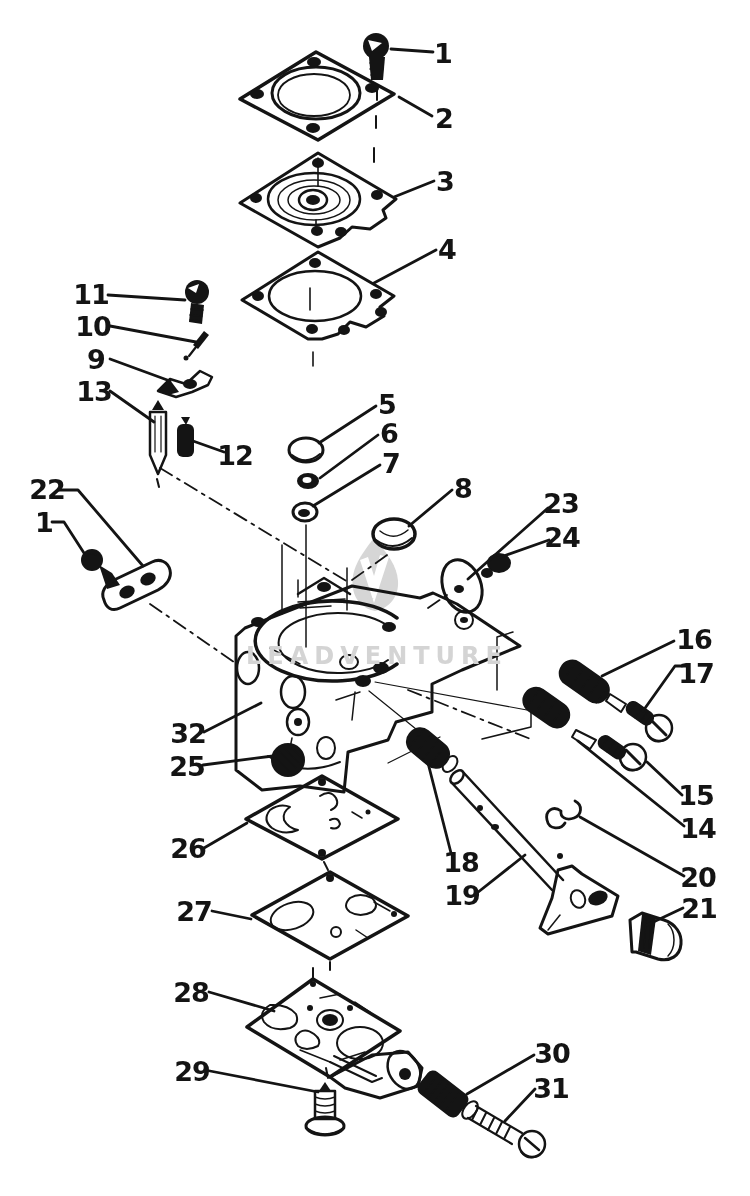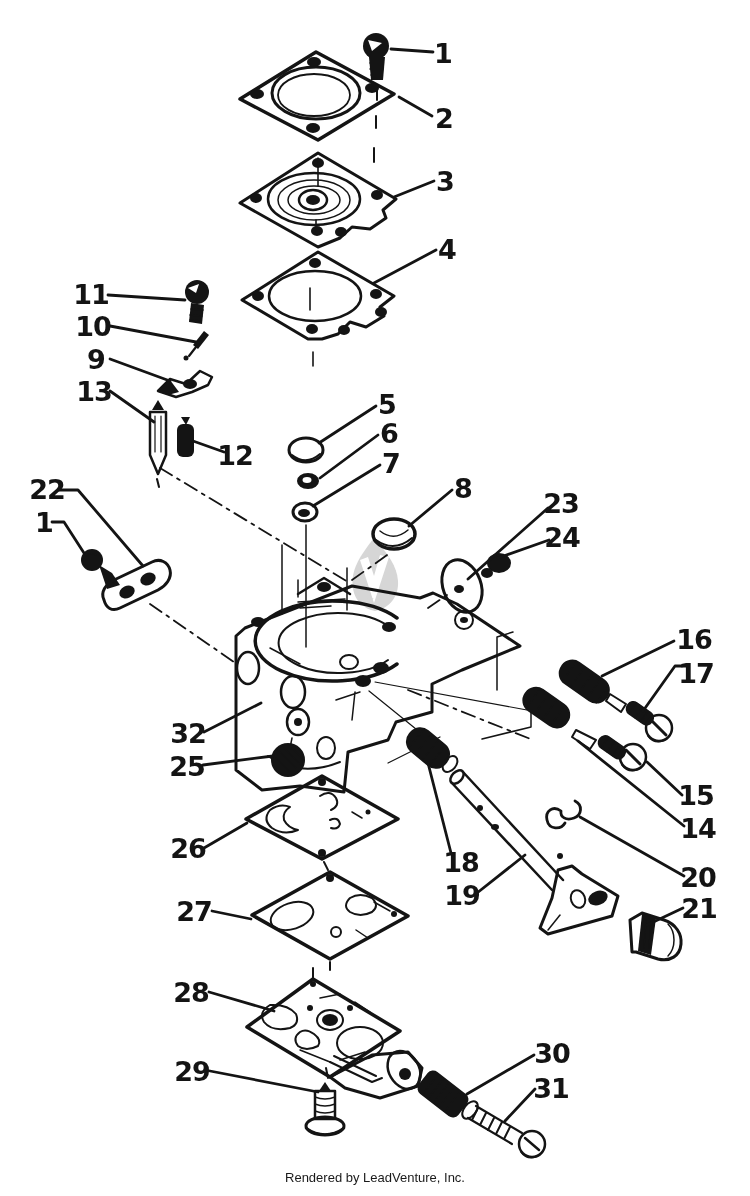--- a/index.html
+++ b/index.html
@@ -385,15 +385,15 @@
         <text x="192" y="1071" class="callout">29</text>
         <path d="M534,1055 L467,1094" fill="none" stroke="#141414" stroke-width="2.8" stroke-linecap="round" stroke-linejoin="round"></path>
         <text x="552" y="1053" class="callout">30</text>
         <path d="M535,1089 L505,1121" fill="none" stroke="#141414" stroke-width="2.8" stroke-linecap="round" stroke-linejoin="round"></path>
         <text x="551" y="1088" class="callout">31</text>
         <path d="M204,732 L261,703" fill="none" stroke="#141414" stroke-width="2.8" stroke-linecap="round" stroke-linejoin="round"></path>
         <text x="188" y="733" class="callout">32</text>
       </g>
   </svg>
 
-
-  <div class="footer-credit">Rendered by LeadVenture, Inc.</div>
+  <div class="watermark-text">LEADVENTURE</div>
+
 </div>
 
 </body></html>

